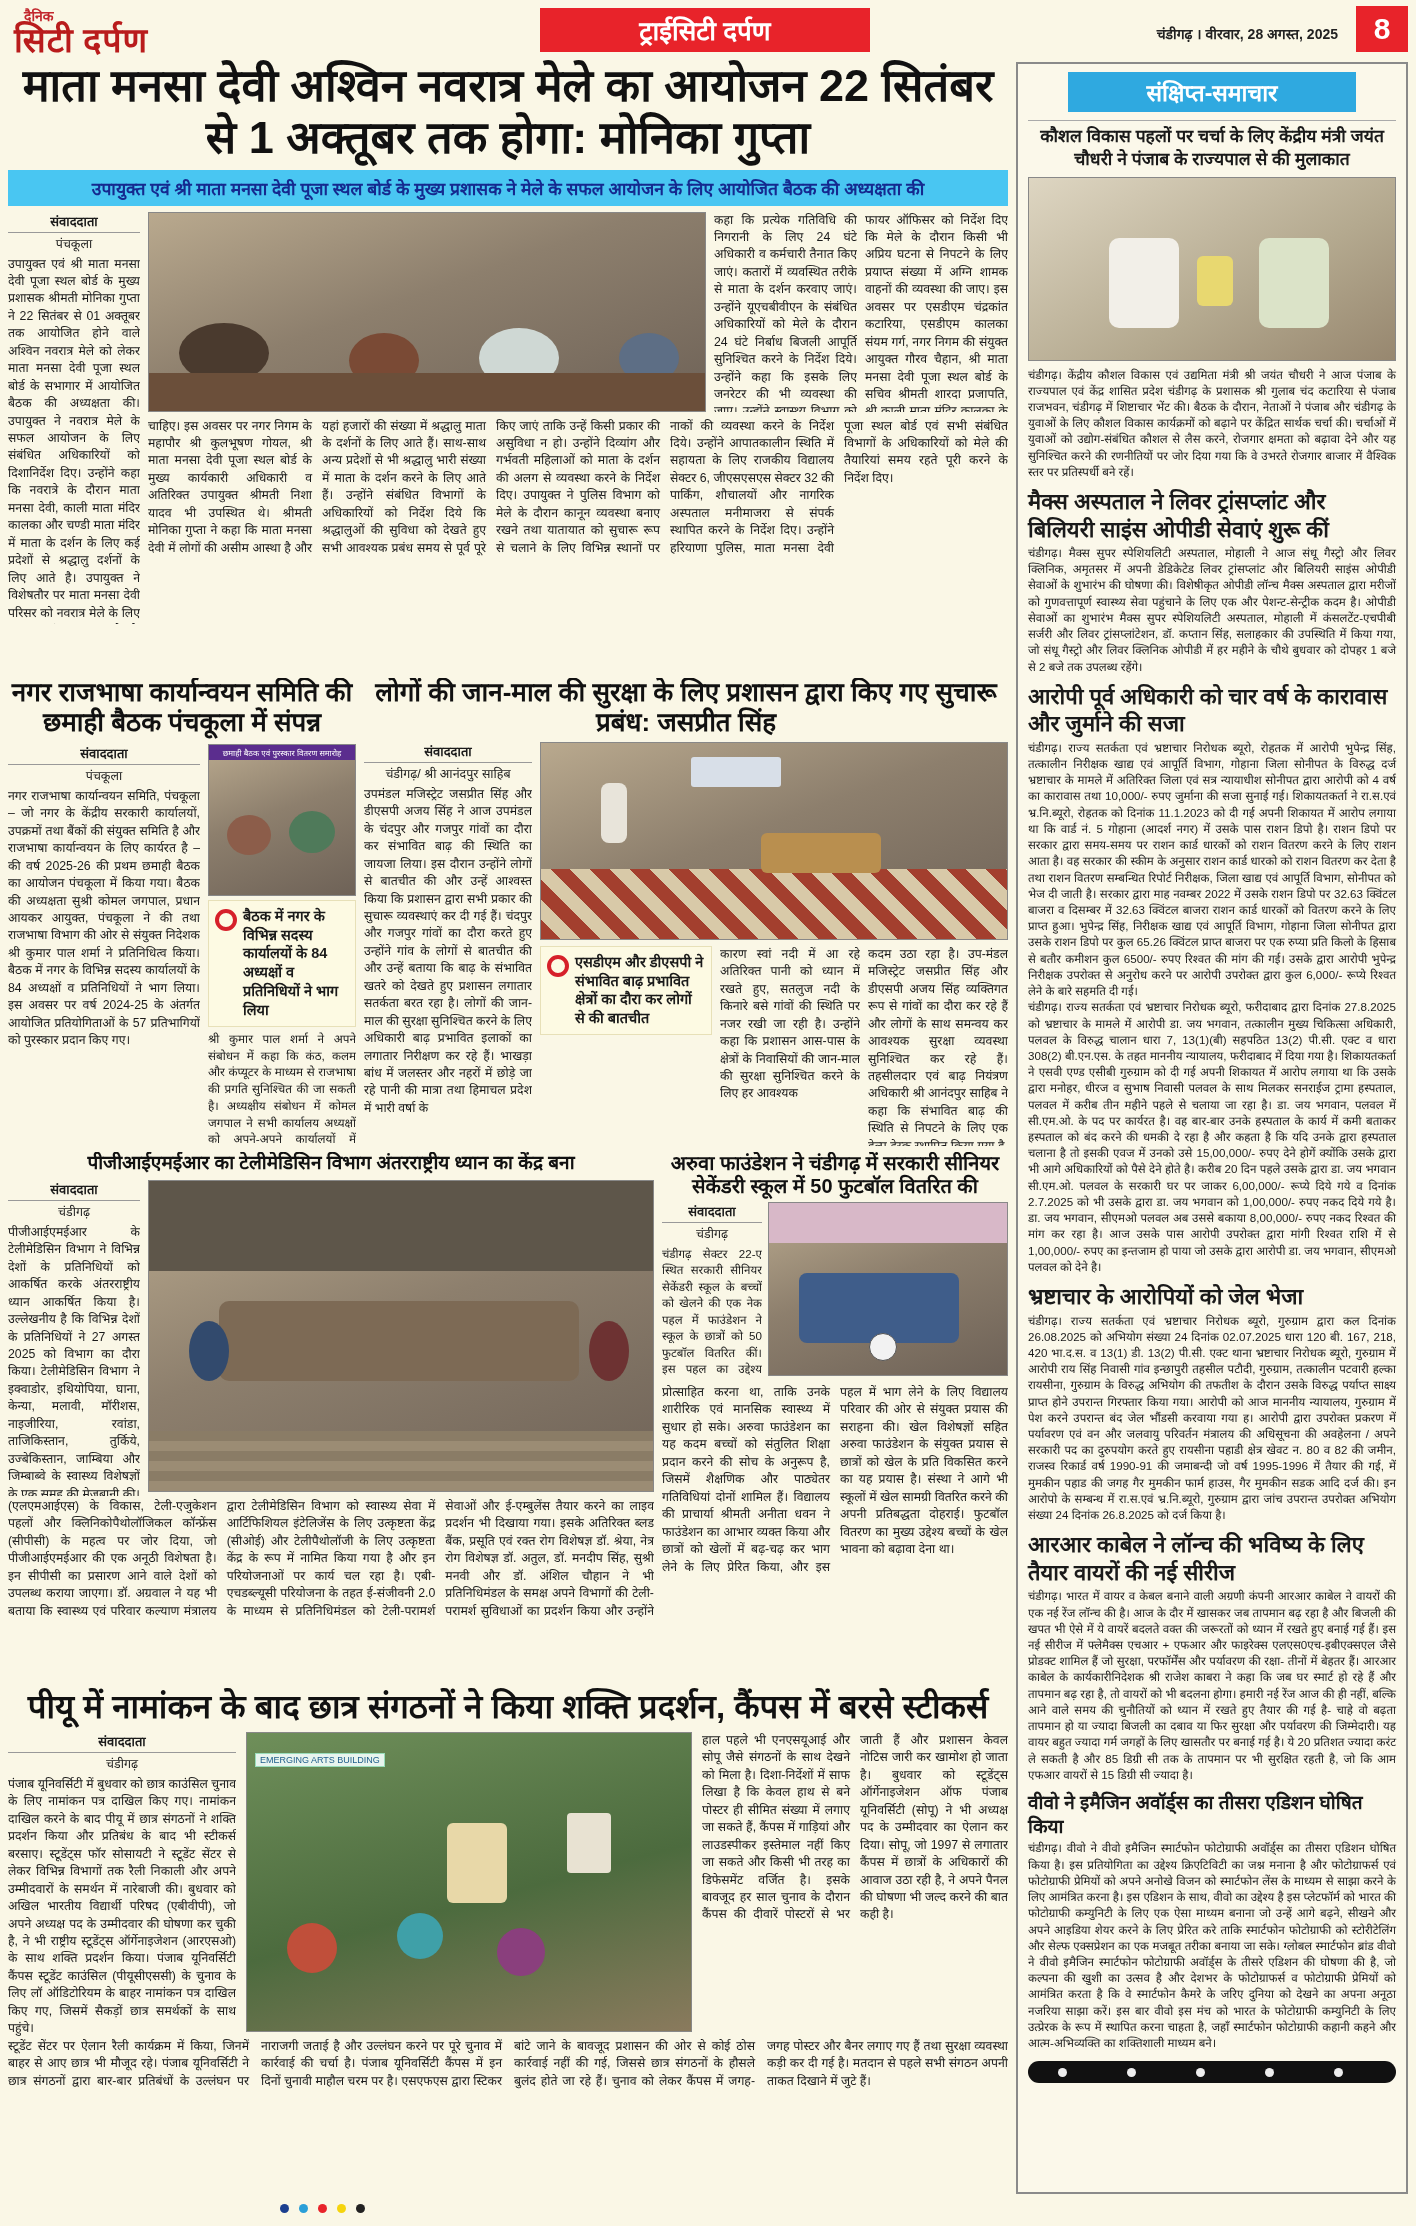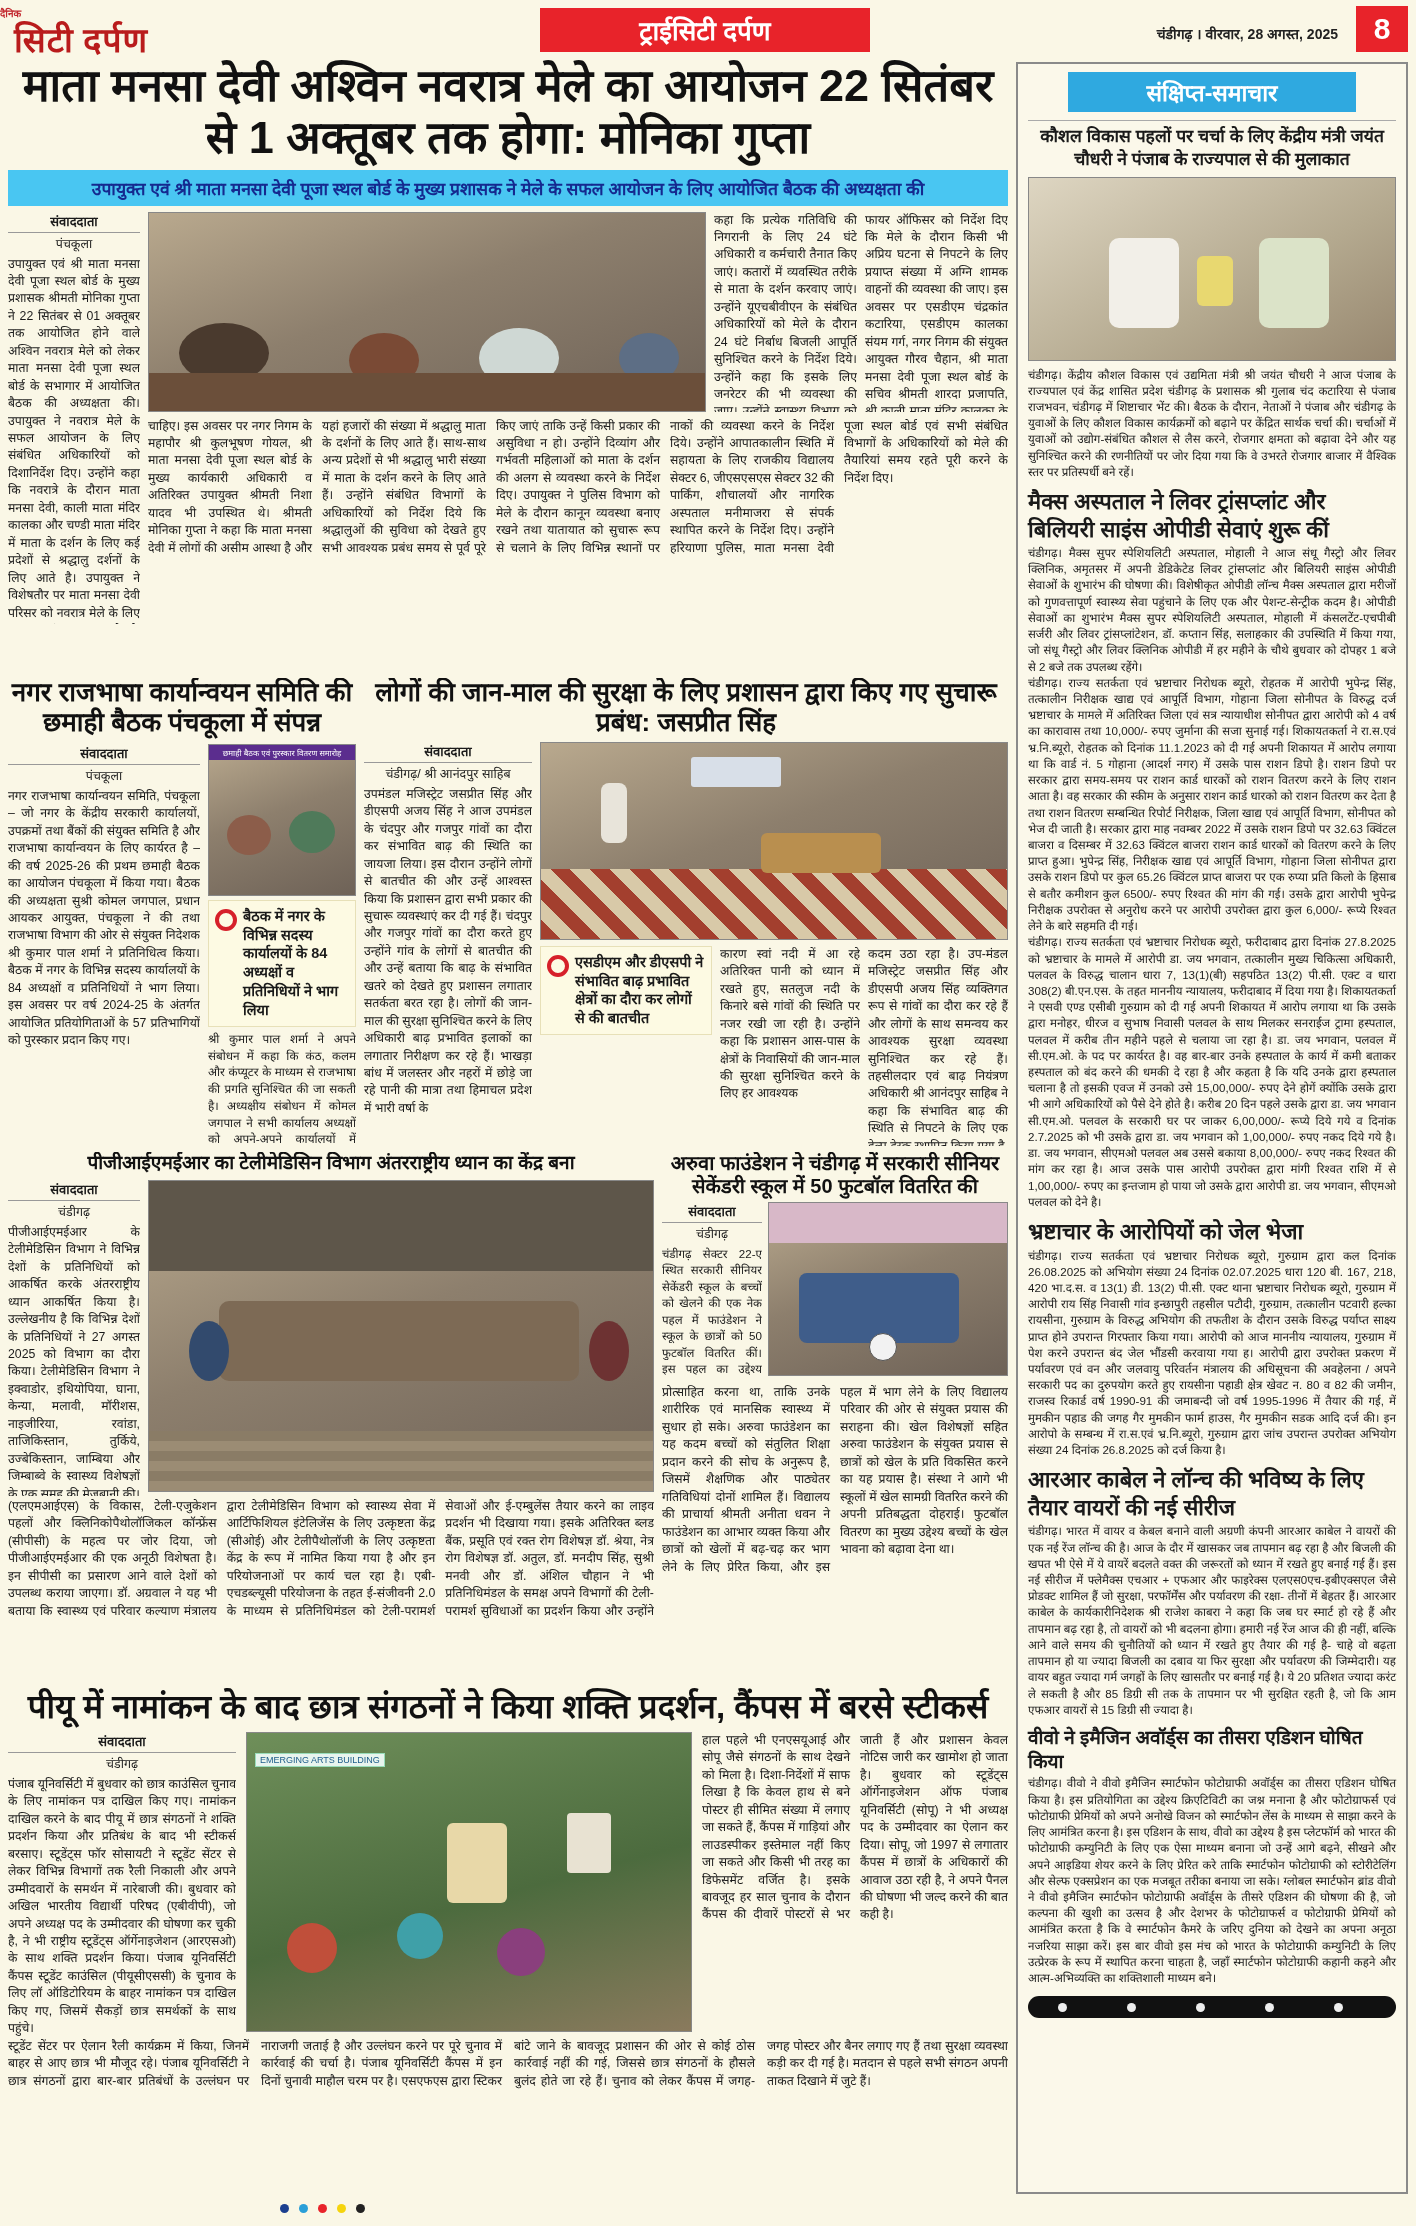--- a/index.html
+++ b/index.html
@@ -2,21 +2,21 @@
 <html><head>
 <meta charset="utf-8">
 <style>
   html,body{margin:0;padding:0;}
   body{width:1416px;height:2226px;position:relative;background:#faf7e6;
        font-family:"Liberation Sans","DejaVu Sans",sans-serif;color:#1a1a1a;}
   
   .hdr{position:absolute;top:0;left:0;width:1416px;height:58px;background:#faf7e6;}
   .masthead{position:absolute;left:14px;top:16px;font-size:34px;font-weight:900;color:#b91c1c;
             font-family:"Liberation Serif","DejaVu Serif",serif;letter-spacing:1px;}
-  .masthead-super{position:absolute;left:0;top:6px;font-size:10px;color:#c2272d;font-weight:700;}
+  .masthead-super{position:absolute;left:24px;top:6px;font-size:14px;color:#c2272d;font-weight:700;}
   .edition-badge{position:absolute;left:540px;top:8px;width:330px;height:44px;background:#e8232a;
                  color:#fff;font-size:26px;font-weight:900;display:flex;align-items:center;justify-content:center;}
   .hdr-date{position:absolute;right:78px;top:24px;font-size:14px;font-weight:700;color:#222;}
   .pagenum{position:absolute;right:8px;top:6px;width:52px;height:46px;background:#e8232a;color:#fff;
            font-size:30px;font-weight:900;display:flex;align-items:center;justify-content:center;}
   
   .byline{font-size:13px;font-weight:700;text-align:center;border-bottom:1px solid #999;padding-bottom:2px;margin-bottom:2px;}
   .dateline{font-size:12.5px;text-align:center;margin-bottom:4px;}
   .bodytext{font-size:12.3px;line-height:1.42;text-align:justify;overflow:hidden;}
   .photo{background:linear-gradient(160deg,#b9a98e 0%,#8d7f6d 45%,#6e6257 100%);border:1px solid #888;
@@ -251,20 +251,21 @@
     </div>
     <div class="sb-body">चंडीगढ़। केंद्रीय कौशल विकास एवं उद्यमिता मंत्री श्री जयंत चौधरी ने आज पंजाब के राज्यपाल एवं केंद्र शासित प्रदेश चंडीगढ़ के प्रशासक श्री गुलाब चंद कटारिया से पंजाब राजभवन, चंडीगढ़ में शिष्टाचार भेंट की। बैठक के दौरान, नेताओं ने पंजाब और चंडीगढ़ के युवाओं के लिए कौशल विकास कार्यक्रमों को बढ़ाने पर केंद्रित सार्थक चर्चा की। चर्चाओं में युवाओं को उद्योग-संबंधित कौशल से लैस करने, रोजगार क्षमता को बढ़ावा देने और यह सुनिश्चित करने की रणनीतियों पर जोर दिया गया कि वे उभरते रोजगार बाजार में वैश्विक स्तर पर प्रतिस्पर्धी बने रहें।</div>
   </div>
 
   <div>
     <div class="sb-head">मैक्स अस्पताल ने लिवर ट्रांसप्लांट और बिलियरी साइंस ओपीडी सेवाएं शुरू कीं</div>
     <div class="sb-body">चंडीगढ़। मैक्स सुपर स्पेशियलिटी अस्पताल, मोहाली ने आज संधू गैस्ट्रो और लिवर क्लिनिक, अमृतसर में अपनी डेडिकेटेड लिवर ट्रांसप्लांट और बिलियरी साइंस ओपीडी सेवाओं के शुभारंभ की घोषणा की। विशेषीकृत ओपीडी लॉन्च मैक्स अस्पताल द्वारा मरीजों को गुणवत्तापूर्ण स्वास्थ्य सेवा पहुंचाने के लिए एक और पेशन्ट-सेन्ट्रीक कदम है। ओपीडी सेवाओं का शुभारंभ मैक्स सुपर स्पेशियलिटी अस्पताल, मोहाली में कंसलटेंट-एचपीबी सर्जरी और लिवर ट्रांसप्लांटेशन, डॉ. कप्तान सिंह, सलाहकार की उपस्थिति में किया गया, जो संधू गैस्ट्रो और लिवर क्लिनिक ओपीडी में हर महीने के चौथे बुधवार को दोपहर 1 बजे से 2 बजे तक उपलब्ध रहेंगे।</div>
   </div>
 
   <div>
+    <div class="sb-head">आरोपी पूर्व अधिकारी को चार वर्ष के कारावास और जुर्माने की सजा</div>
     <div class="sb-body">चंडीगढ़। राज्य सतर्कता एवं भ्रष्टाचार निरोधक ब्यूरो, रोहतक में आरोपी भुपेन्द्र सिंह, तत्कालीन निरीक्षक खाद्य एवं आपूर्ति विभाग, गोहाना जिला सोनीपत के विरुद्ध दर्ज भ्रष्टाचार के मामले में अतिरिक्त जिला एवं सत्र न्यायाधीश सोनीपत द्वारा आरोपी को 4 वर्ष का कारावास तथा 10,000/- रुपए जुर्माना की सजा सुनाई गई। शिकायतकर्ता ने रा.स.एवं भ्र.नि.ब्यूरो, रोहतक को दिनांक 11.1.2023 को दी गई अपनी शिकायत में आरोप लगाया था कि वार्ड नं. 5 गोहाना (आदर्श नगर) में उसके पास राशन डिपो है। राशन डिपो पर सरकार द्वारा समय-समय पर राशन कार्ड धारकों को राशन वितरण करने के लिए राशन आता है। वह सरकार की स्कीम के अनुसार राशन कार्ड धारको को राशन वितरण कर देता है तथा राशन वितरण सम्बन्धित रिपोर्ट निरीक्षक, जिला खाद्य एवं आपूर्ति विभाग, सोनीपत को भेज दी जाती है। सरकार द्वारा माह नवम्बर 2022 में उसके राशन डिपो पर 32.63 क्विंटल बाजरा व दिसम्बर में 32.63 क्विंटल बाजरा राशन कार्ड धारकों को वितरण करने के लिए प्राप्त हुआ। भुपेन्द्र सिंह, निरीक्षक खाद्य एवं आपूर्ति विभाग, गोहाना जिला सोनीपत द्वारा उसके राशन डिपो पर कुल 65.26 क्विंटल प्राप्त बाजरा पर एक रुप्या प्रति किलो के हिसाब से बतौर कमीशन कुल 6500/- रुपए रिश्वत की मांग की गई। उसके द्वारा आरोपी भुपेन्द्र निरीक्षक उपरोक्त से अनुरोध करने पर आरोपी उपरोक्त द्वारा कुल 6,000/- रूप्ये रिश्वत लेने के बारे सहमति दी गई।</div>
   </div>
 
   <div>
     <div class="sb-body">चंडीगढ़। राज्य सतर्कता एवं भ्रष्टाचार निरोधक ब्यूरो, फरीदाबाद द्वारा दिनांक 27.8.2025 को भ्रष्टाचार के मामले में आरोपी डा. जय भगवान, तत्कालीन मुख्य चिकित्सा अधिकारी, पलवल के विरुद्ध चालान धारा 7, 13(1)(बी) सहपठित 13(2) पी.सी. एक्ट व धारा 308(2) बी.एन.एस. के तहत माननीय न्यायालय, फरीदाबाद में दिया गया है। शिकायतकर्ता ने एसवी एण्ड एसीबी गुरुग्राम को दी गई अपनी शिकायत में आरोप लगाया था कि उसके द्वारा मनोहर, धीरज व सुभाष निवासी पलवल के साथ मिलकर सनराईज ट्रामा हस्पताल, पलवल में करीब तीन महीने पहले से चलाया जा रहा है। डा. जय भगवान, पलवल में सी.एम.ओ. के पद पर कार्यरत है। वह बार-बार उनके हस्पताल के कार्य में कमी बताकर हस्पताल को बंद करने की धमकी दे रहा है और कहता है कि यदि उनके द्वारा हस्पताल चलाना है तो इसकी एवज में उनको उसे 15,00,000/- रुपए देने होगें क्योंकि उसके द्वारा भी आगे अधिकारियों को पैसे देने होते है। करीब 20 दिन पहले उसके द्वारा डा. जय भगवान सी.एम.ओ. पलवल के सरकारी घर पर जाकर 6,00,000/- रूप्ये दिये गये व दिनांक 2.7.2025 को भी उसके द्वारा डा. जय भगवान को 1,00,000/- रुपए नकद दिये गये है। डा. जय भगवान, सीएमओ पलवल अब उससे बकाया 8,00,000/- रुपए नकद रिश्वत की मांग कर रहा है। आज उसके पास आरोपी उपरोक्त द्वारा मांगी रिश्वत राशि में से 1,00,000/- रुपए का इन्तजाम हो पाया जो उसके द्वारा आरोपी डा. जय भगवान, सीएमओ पलवल को देने है।</div>
   </div>
 
   <div>
     <div class="sb-head">भ्रष्टाचार के आरोपियों को जेल भेजा</div>
     <div class="sb-body">चंडीगढ़। राज्य सतर्कता एवं भ्रष्टाचार निरोधक ब्यूरो, गुरुग्राम द्वारा कल दिनांक 26.08.2025 को अभियोग संख्या 24 दिनांक 02.07.2025 धारा 120 बी. 167, 218, 420 भा.द.स. व 13(1) डी. 13(2) पी.सी. एक्ट थाना भ्रष्टाचार निरोधक ब्यूरो, गुरुग्राम में आरोपी राय सिंह निवासी गांव इन्छापुरी तहसील पटौदी, गुरुग्राम, तत्कालीन पटवारी हल्का रायसीना, गुरुग्राम के विरुद्ध अभियोग की तफतीश के दौरान उसके विरुद्ध पर्याप्त साक्ष्य प्राप्त होने उपरान्त गिरफ्तार किया गया। आरोपी को आज माननीय न्यायालय, गुरुग्राम में पेश करने उपरान्त बंद जेल भौंडसी करवाया गया ह। आरोपी द्वारा उपरोक्त प्रकरण में पर्यावरण एवं वन और जलवायु परिवर्तन मंत्रालय की अधिसूचना की अवहेलना / अपने सरकारी पद का दुरुपयोग करते हुए रायसीना पहाडी क्षेत्र खेवट न. 80 व 82 की जमीन, राजस्व रिकार्ड वर्ष 1990-91 की जमाबन्दी जो वर्ष 1995-1996 में तैयार की गई, में मुमकीन पहाड की जगह गैर मुमकीन फार्म हाउस, गैर मुमकीन सडक आदि दर्ज की। इन आरोपो के सम्बन्ध में रा.स.एवं भ्र.नि.ब्यूरो, गुरुग्राम द्वारा जांच उपरान्त उपरोक्त अभियोग संख्या 24 दिनांक 26.8.2025 को दर्ज किया है।</div>

